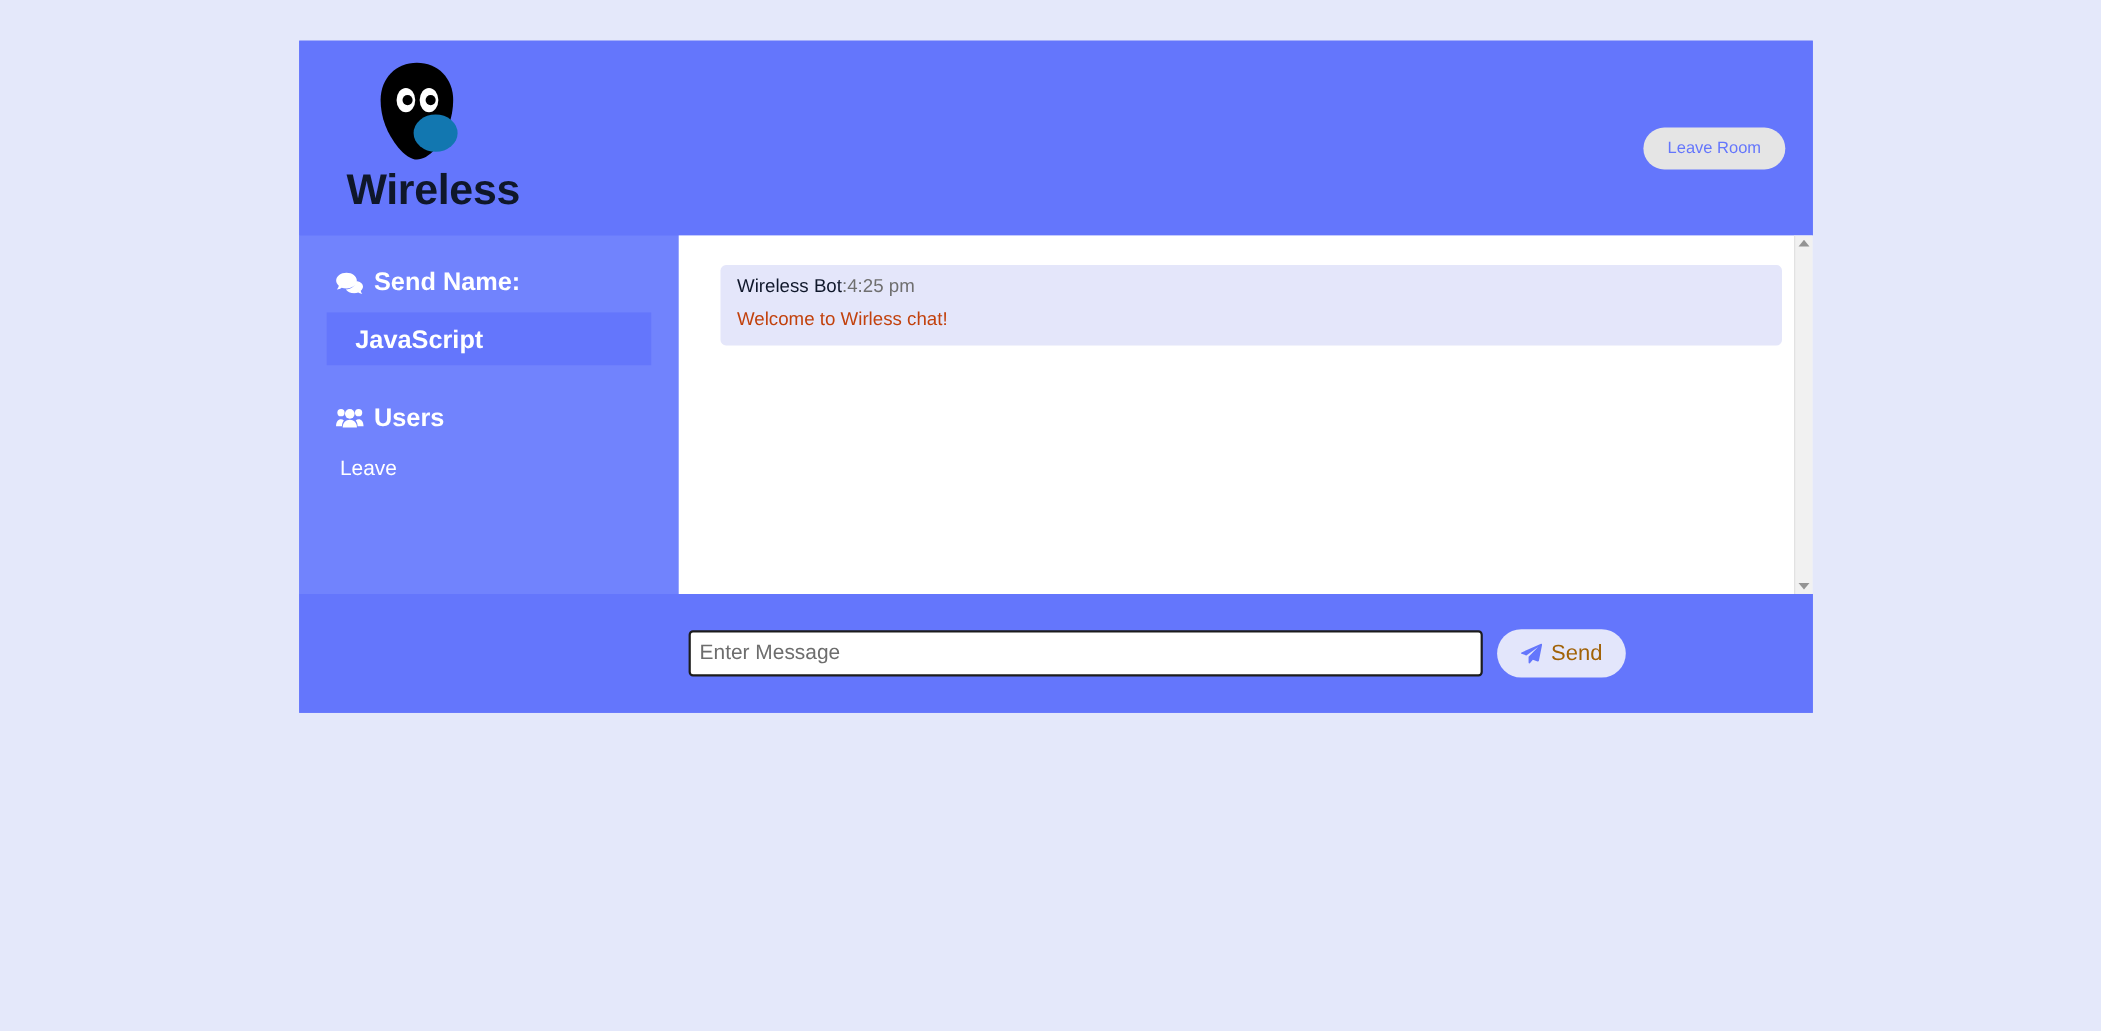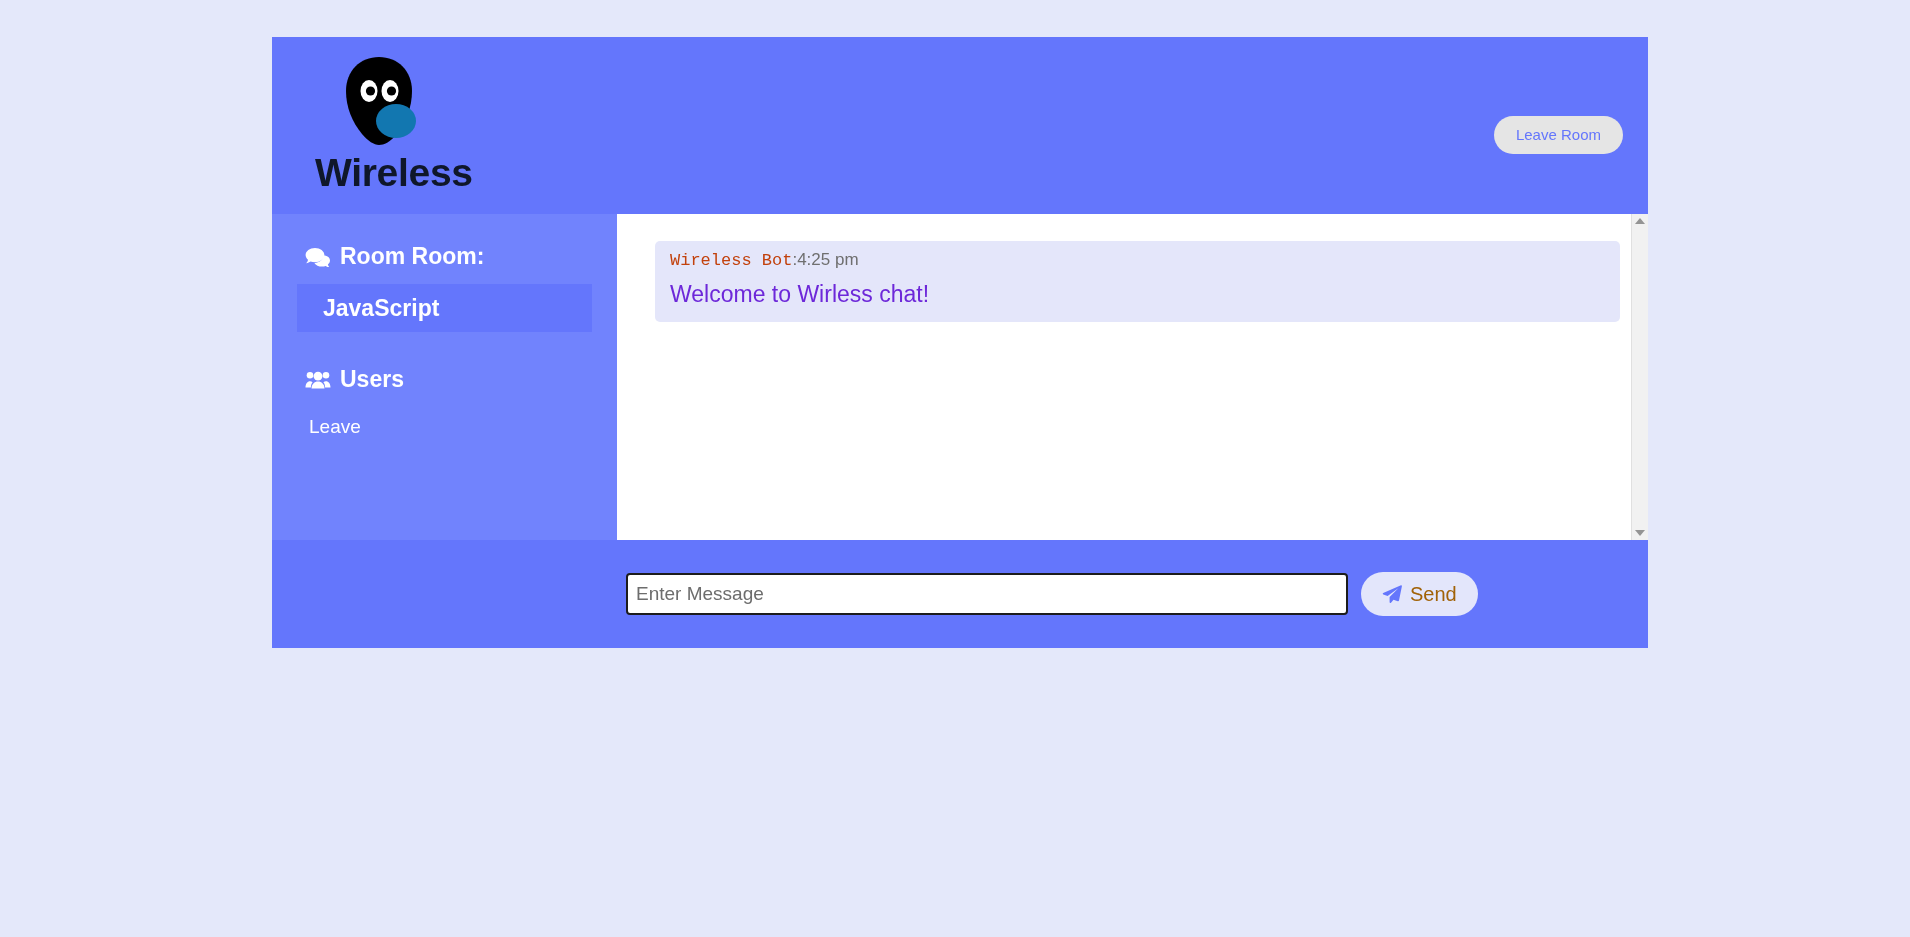--- a/index.html
+++ b/index.html
@@ -146,26 +146,25 @@
     margin-bottom: 10px;
     max-width: 935px;
   }
   .message-meta {
     font-size: 17px;
     color: #6f6f6f;
     margin-bottom: 9px;
     line-height: 1.2;
   }
   .message-meta .author {
+    color: #0f172a;
+  }
+  .message-text {
+    font-size: 17px;
     color: #c2410c;
-    font-family: Liberation Mono, monospace;
-  }
-  .message-text {
-    font-size: 23px;
-    color: #6d28d9;
     line-height: 1.25;
   }
 
   
   .scrollbar {
     position: absolute;
     right: 0;
     top: 0;
     width: 17px;
     height: 100%;
@@ -253,21 +252,21 @@
 
     <div class="sidebar">
 
       <div class="side-heading">
         <span class="side-icon">
           <svg viewBox="0 0 26 20" width="26" height="20" xmlns="http://www.w3.org/2000/svg">
             <path d="M10 1 C4.8 1 0.6 4.2 0.6 8.1 C0.6 9.9 1.5 11.5 3 12.7 C2.8 14 2.1 15.3 1.1 16.2 C2.9 16.1 4.5 15.4 5.6 14.6 C6.9 15.1 8.4 15.3 10 15.3 C15.2 15.3 19.4 12.1 19.4 8.1 C19.4 4.2 15.2 1 10 1 Z" fill="#ffffff"></path>
             <path d="M18.3 8.6 C18.3 12.7 14.3 15.9 9.4 16.2 C10.8 18.2 13.6 19.6 17 19.6 C18.3 19.6 19.6 19.4 20.7 19 C21.6 19.7 23 20.3 24.5 20.4 C23.7 19.6 23.1 18.5 22.9 17.4 C24.2 16.4 25 15 25 13.5 C25 11.2 23 9.2 20 8.6 Z" fill="#ffffff"></path>
           </svg>
         </span>
-        <span>Room Room:</span>
+        <span>Send Name:</span>
       </div>
 
       <div class="room-name-box">
         <span class="room-name-text">JavaScript</span>
       </div>
 
       <div class="side-heading users-heading">
         <span class="side-icon">
           <svg viewBox="0 0 26 20" width="26" height="20" xmlns="http://www.w3.org/2000/svg">
             <circle cx="5" cy="5.2" r="3.3" fill="#ffffff"></circle>

